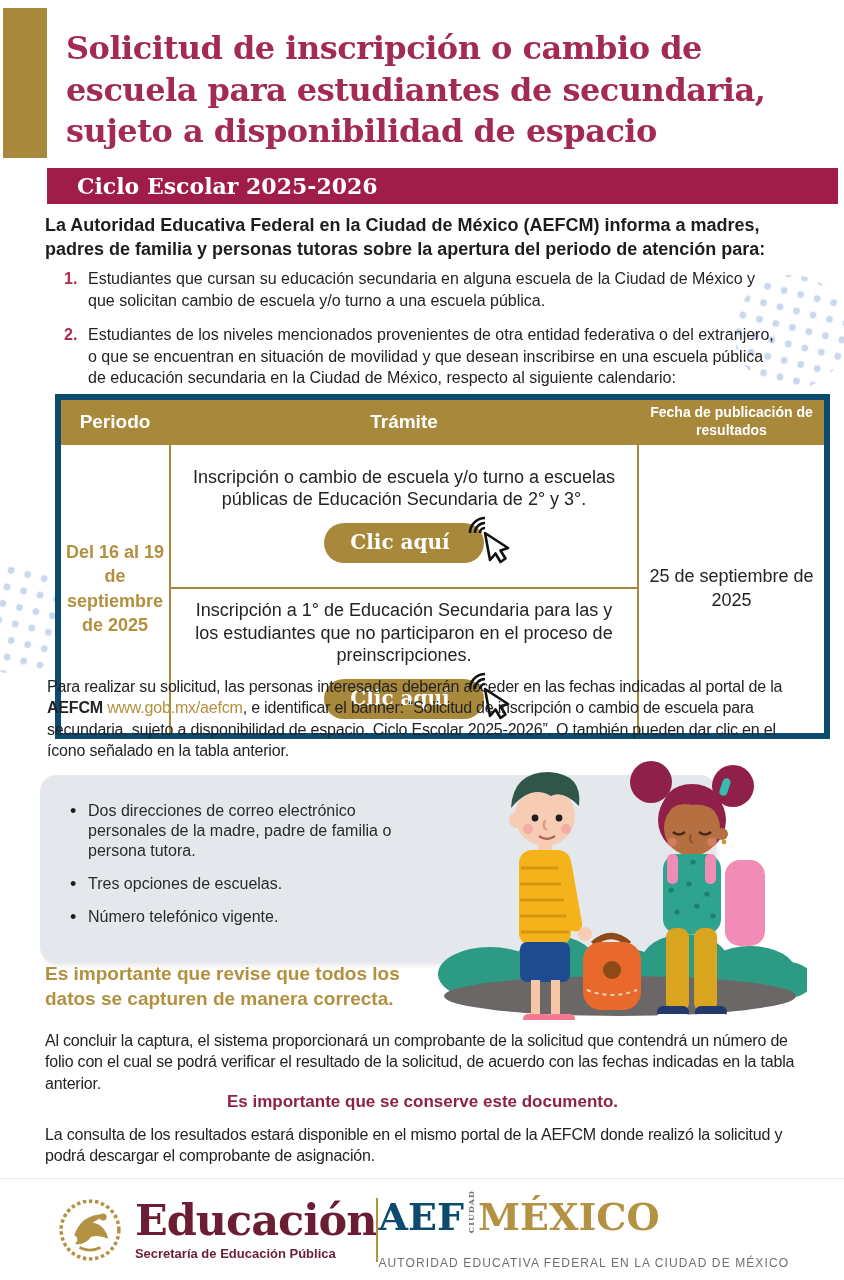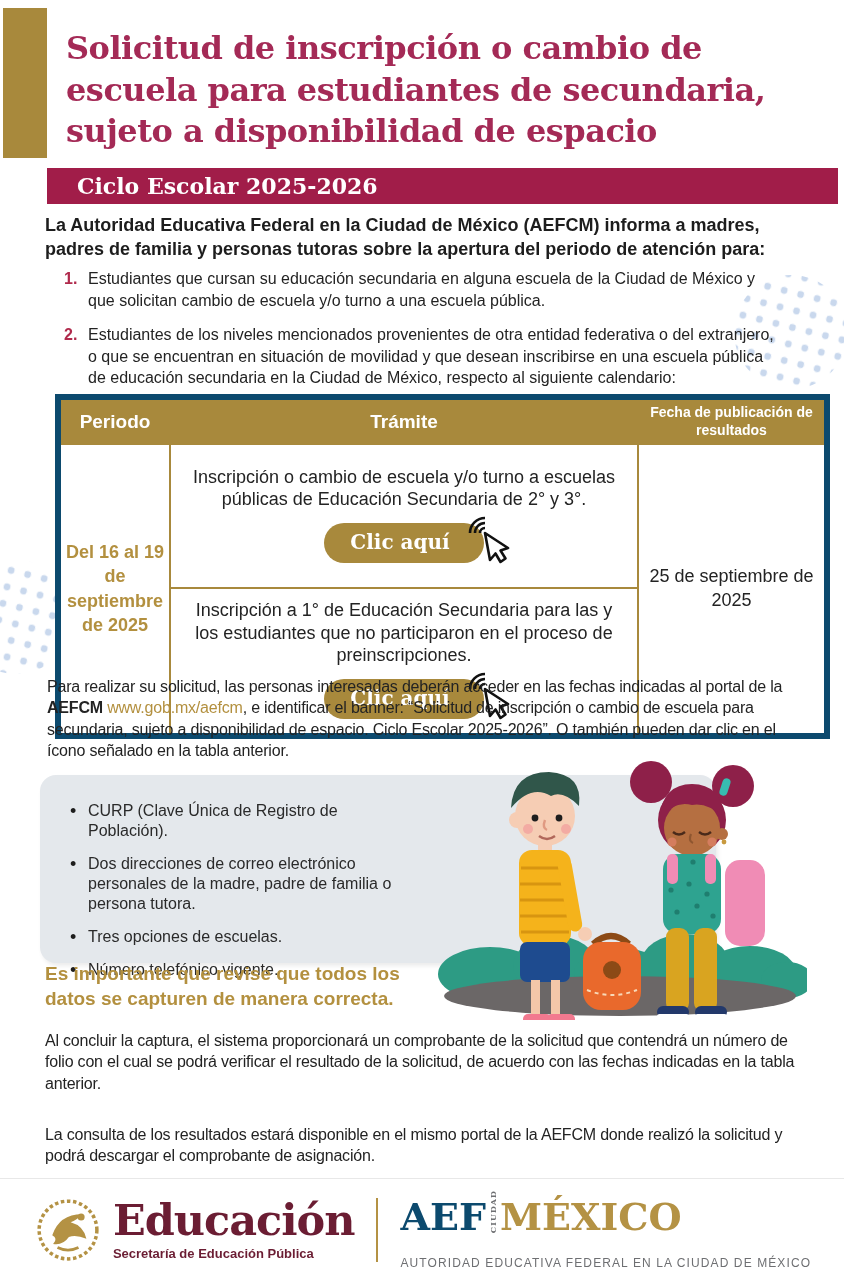--- a/index.html
+++ b/index.html
@@ -53,21 +53,21 @@
   .kids{position:absolute;left:435px;top:742px;}
   
   .note-review{position:absolute;left:45px;top:962px;width:410px;color:#B3903F;font-weight:bold;
       font-size:19px;line-height:1.3;}
   .p-folio{position:absolute;left:45px;top:1030px;width:770px;}
   .note-keep{position:absolute;left:45px;top:1092px;width:755px;text-align:center;
       color:#8E2244;font-weight:bold;font-size:17px;}
   .p-results{position:absolute;left:45px;top:1124px;width:770px;}
   
   .footer{position:absolute;left:0;top:1178px;width:844px;height:102px;background:#fff;
-      border-top:1px solid #e8e8e8;display:flex;align-items:center;justify-content:center;gap:22px;}
+      border-top:1px solid #e8e8e8;display:flex;align-items:center;justify-content:center;}
   .sep-block{display:flex;align-items:center;gap:10px;}
   .sep-text{display:flex;flex-direction:column;}
   .sep-name{font-family:"DejaVu Serif", serif;font-weight:bold;font-size:43px;line-height:1;
       color:#6B1D33;letter-spacing:-1px;}
   .sep-sub{font-size:13px;font-weight:bold;color:#6B1D33;margin-top:4px;}
   .foot-divider{width:2px;height:64px;background:#B49244;}
   .aef-block{display:flex;flex-direction:column;}
   .aef-row{display:flex;align-items:flex-end;gap:3px;font-family:"DejaVu Serif", serif;font-weight:bold;}
   .aef-word{font-size:38px;line-height:1;color:#0c4a6e;}
   .ciudad-word{font-size:8px;color:#6E6F72;letter-spacing:1px;writing-mode:vertical-rl;
@@ -148,21 +148,20 @@
   </tbody>
     </table>
 
   <div class="para p-portal">
     <span>Para realizar su solicitud, las personas interesadas deberán acceder en las fechas indicadas al portal de la </span><span class="bold">AEFCM</span>
     <a href="#" class="gold-link">www.gob.mx/aefcm</a><span>, e identificar el banner: “Solicitud de inscripción o cambio de escuela para secundaria, sujeto a disponibilidad de espacio. Ciclo Escolar 2025-2026”. O también pueden dar clic en el ícono señalado en la tabla anterior.</span>
   </div>
 
   <div class="req-box">
     <ul class="req-list">
-      <li>CURP (Clave Única de Registro de Población).</li>
       <li>Dos direcciones de correo electrónico personales de la madre, padre de familia o persona tutora.</li>
       <li>Tres opciones de escuelas.</li>
       <li>Número telefónico vigente.</li>
     </ul>
   </div>
 
   <svg class="kids" width="372" height="278" viewBox="0 0 372 278">
 
     <g fill="#2D9B84">
       <ellipse cx="55" cy="232" rx="52" ry="27"></ellipse>
@@ -243,20 +242,21 @@
       <rect x="259" y="186" width="23" height="84" rx="9" fill="#D9A420"></rect>
       <rect x="222" y="264" width="32" height="12" rx="6" fill="#23396B"></rect>
       <rect x="222" y="272" width="32" height="5" rx="2.5" fill="#fff"></rect>
       <rect x="260" y="264" width="32" height="12" rx="6" fill="#23396B"></rect>
       <rect x="260" y="272" width="32" height="5" rx="2.5" fill="#fff"></rect>
     </g>
   </svg>
 
   <div class="note-review">Es importante que revise que todos los datos se capturen de manera correcta.</div>
   <div class="para p-folio">Al concluir la captura, el sistema proporcionará un comprobante de la solicitud que contendrá un número de folio con el cual se podrá verificar el resultado de la solicitud, de acuerdo con las fechas indicadas en la tabla anterior.</div>
+  <div class="note-keep">Es importante que se conserve este documento.</div>
   <div class="para p-results">La consulta de los resultados estará disponible en el mismo portal de la AEFCM donde realizó la solicitud y podrá descargar el comprobante de asignación.</div>
 
   <div class="footer">
     <div class="sep-block">
       <svg width="70" height="70" viewBox="0 0 80 80">
         <circle cx="40" cy="40" r="33" fill="none" stroke="#B49244" stroke-width="4" stroke-dasharray="4 3"></circle>
         <path d="M22 46 Q30 22 56 22 Q50 29 43 31 Q58 35 61 50 Q49 45 41 48 Q34 58 23 56 Q29 50 22 46 Z" fill="#B49244"></path>
         <circle cx="55" cy="25" r="4" fill="#B49244"></circle>
         <path d="M28 60 Q40 66 52 60" fill="none" stroke="#B49244" stroke-width="3"></path>
       </svg>

